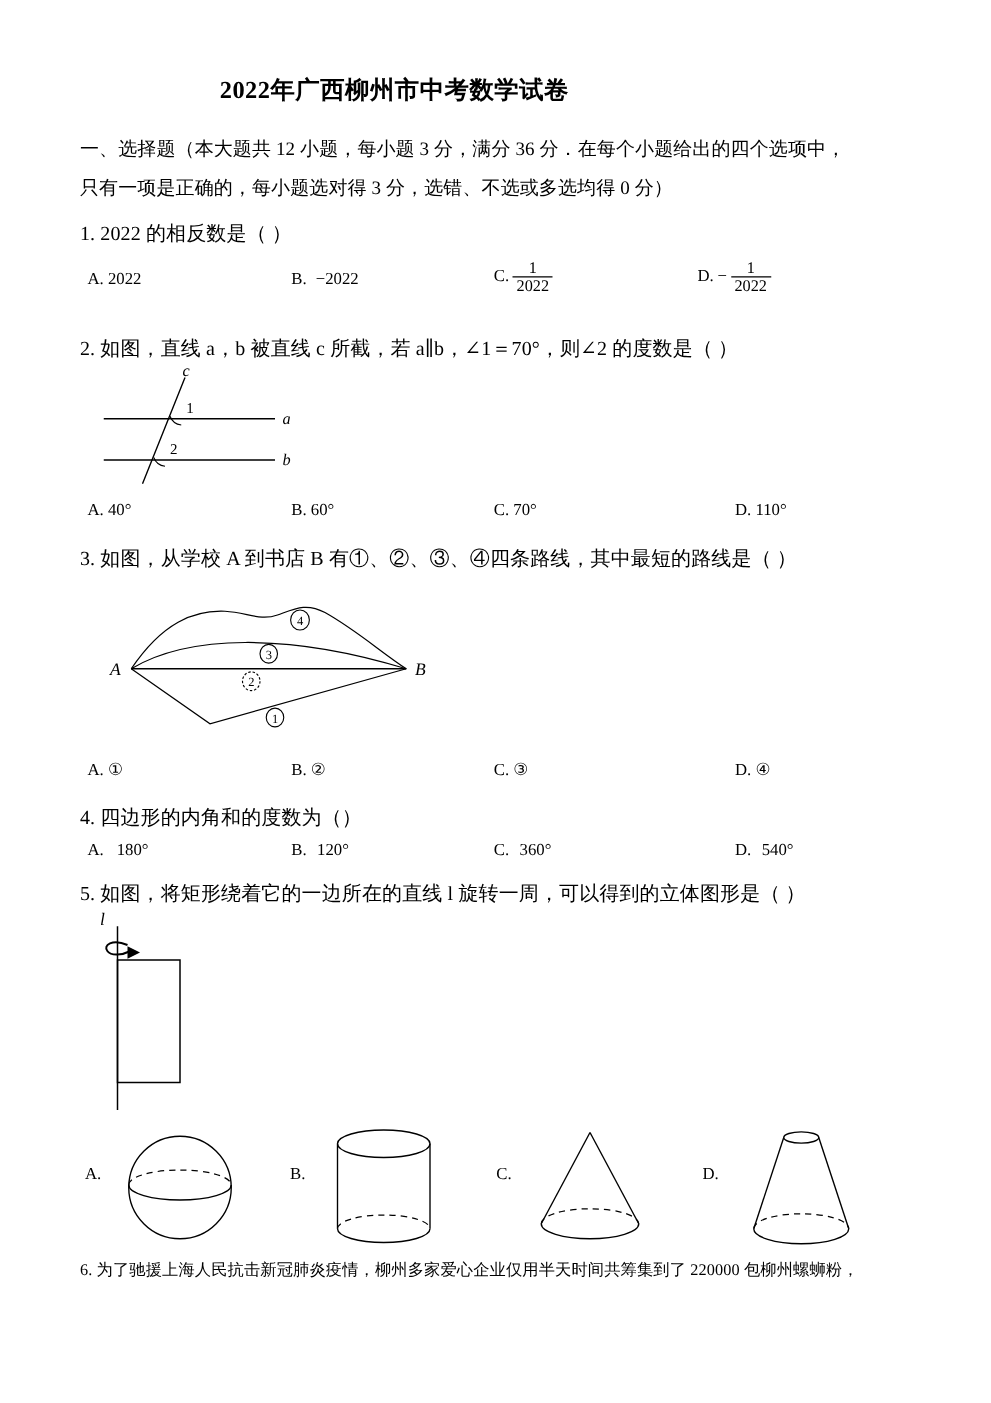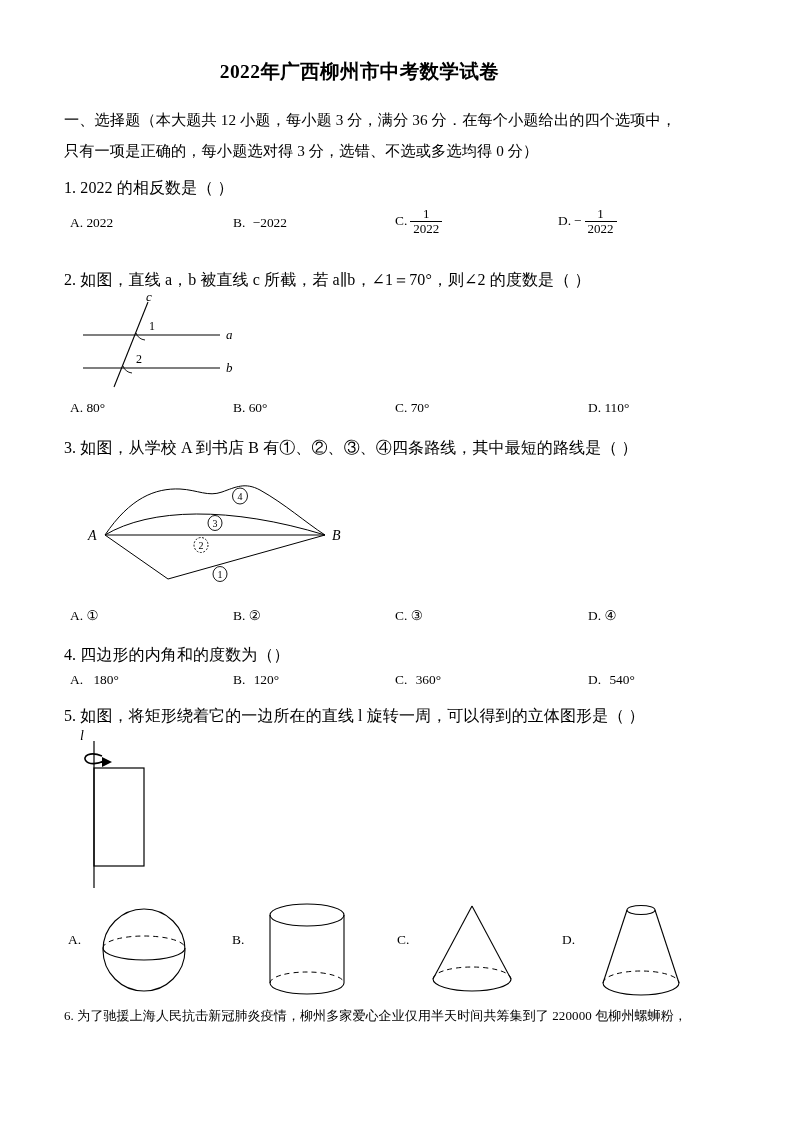--- a/index.html
+++ b/index.html
@@ -23,21 +23,20 @@
     background: #fff;
   }
   .doc-title {
     position: absolute;
     left: 0; top: 58px;
     width: 631px;
     text-align: center;
     font-size: 19.5px;
     font-weight: bold;
     letter-spacing: 0.4px;
-    padding-left: 44px;
   }
   .section-head {
     position: absolute;
     left: 64px;
     top: 104px;
     width: 680px;
     font-size: 15.2px;
     font-weight: normal;
     line-height: 31px;
     letter-spacing: 0.1px;
@@ -148,21 +147,21 @@
       <text x="148" y="47" font-family="Liberation Serif, serif" font-size="13" font-style="italic">a</text>
       <text x="148" y="80" font-family="Liberation Serif, serif" font-size="13" font-style="italic">b</text>
       <text x="71" y="38" font-family="Liberation Serif, serif" font-size="12">1</text>
       <text x="58" y="71" font-family="Liberation Serif, serif" font-size="12">2</text>
     </svg>
   </div>
 
   <div class="opt-row" style="top:400px;">
     <div class="opt o1">
       <span>A.</span>
-      <span>80°</span>
+      <span>40°</span>
     </div>
     <div class="opt o2">
       <span>B.</span>
       <span>60°</span>
     </div>
     <div class="opt o3">
       <span>C.</span>
       <span>70°</span>
     </div>
     <div class="opt o4">

